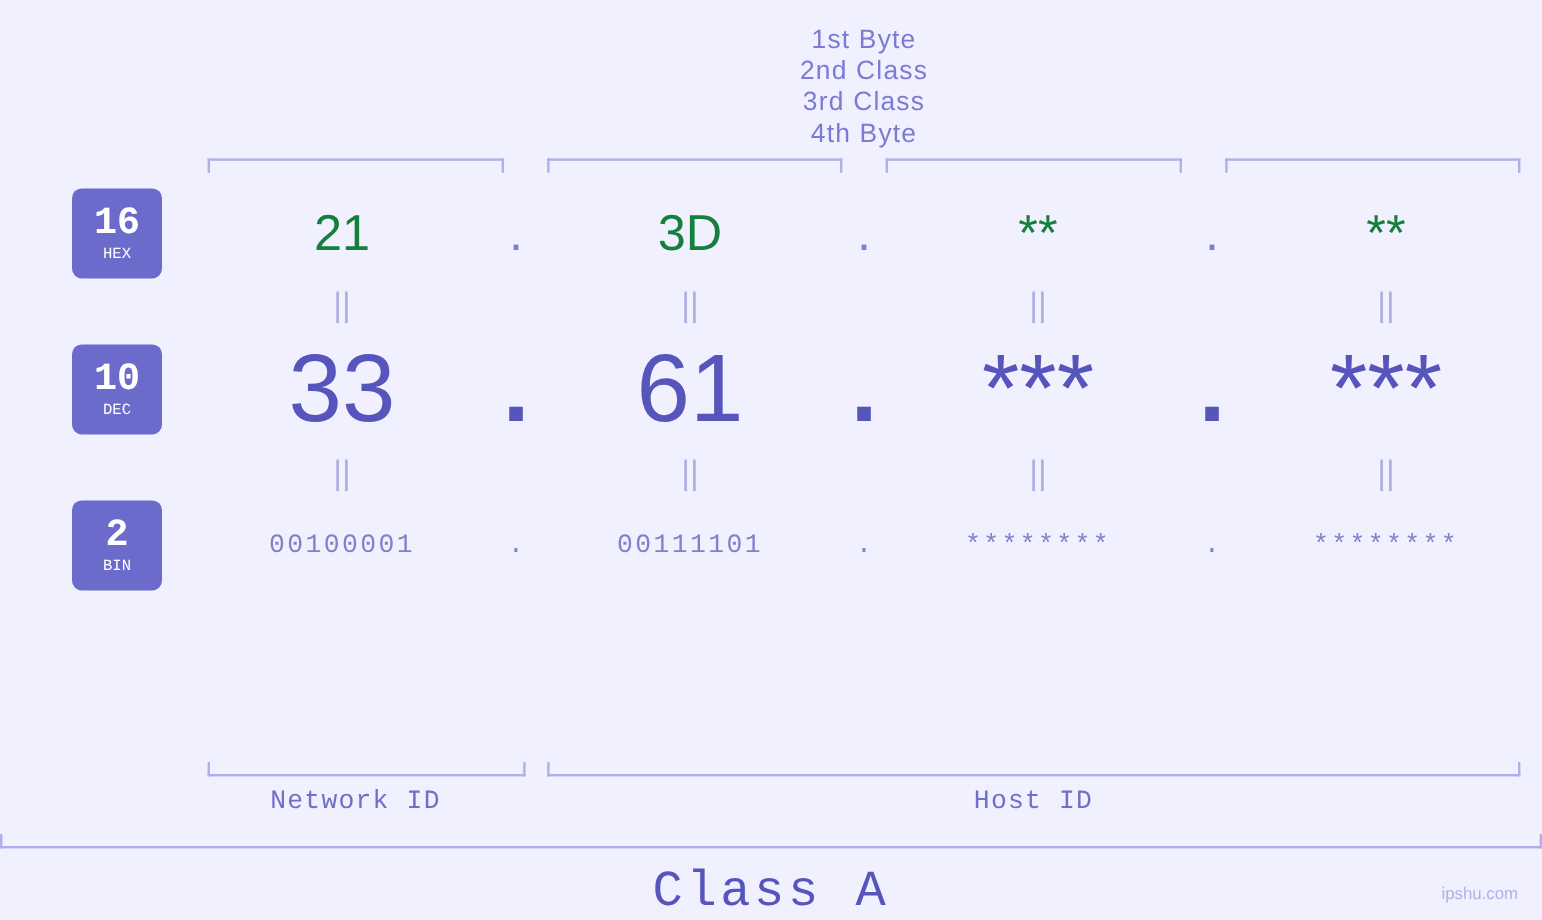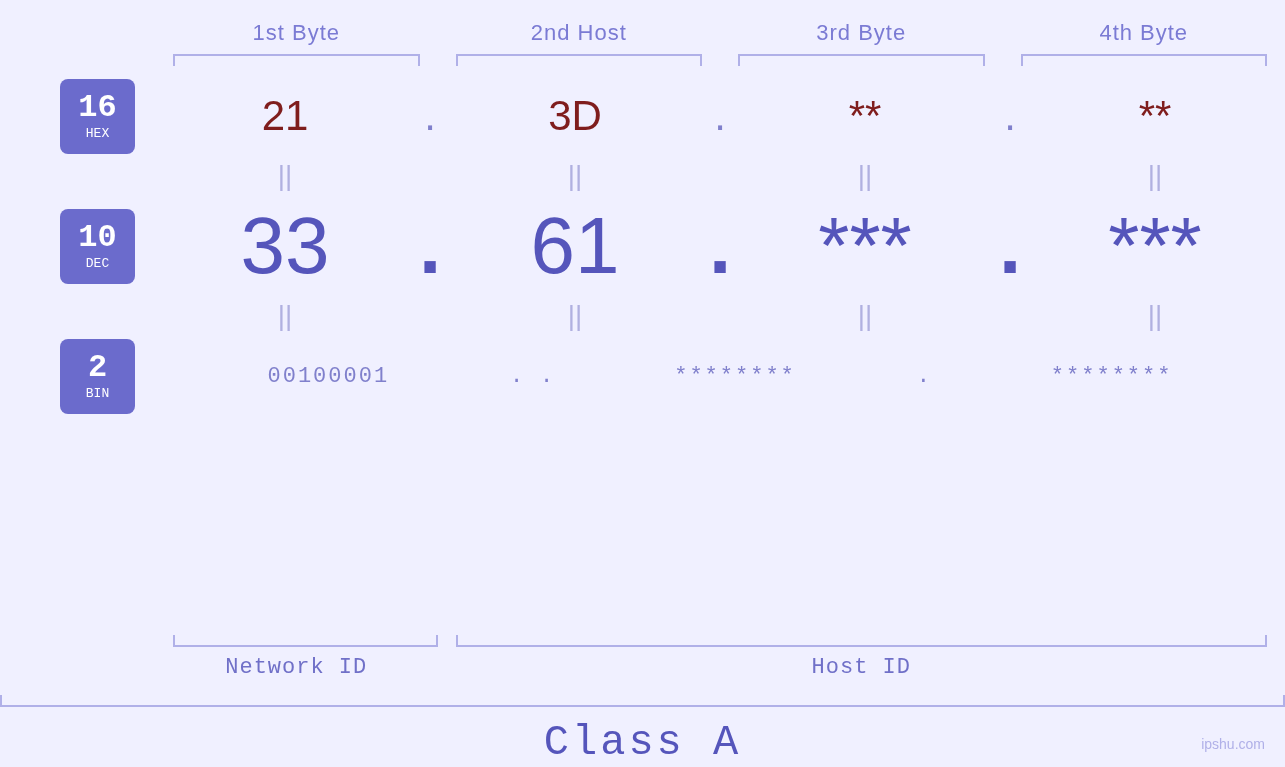--- a/index.html
+++ b/index.html
@@ -20,20 +20,21 @@
       flex-direction: column;
       align-items: center;
     }
 
     
     .byte-labels {
       display: flex;
       width: 100%;
       padding-left: 155px;
       margin-top: 20px;
+      flex-direction: column;
     }
 
     .byte-label {
       flex: 1;
       text-align: center;
       color: #7b7bd4;
       font-size: 22px;
       font-family: Arial, sans-serif;
       font-weight: normal;
       letter-spacing: 1px;
@@ -102,21 +103,21 @@
     .hex-row {
       display: flex;
       align-items: center;
       height: 80px;
     }
 
     .hex-val {
       flex: 1;
       text-align: center;
       font-size: 42px;
-      color: #7f1d1d;
+      color: #15803d;
       font-family: Arial, sans-serif;
     }
 
     .dot-hex {
       width: 30px;
       text-align: center;
       font-size: 42px;
       color: #8080cc;
       font-family: Arial, sans-serif;
     }
@@ -301,22 +302,22 @@
       justify-content: center;
     }
   </style>
 </head>
 <body>
 
 <div class="main-container">
 
   <div class="byte-labels">
     <div class="byte-label">1st Byte</div>
-    <div class="byte-label">2nd Host</div>
-    <div class="byte-label">3rd Byte</div>
+    <div class="byte-label">2nd Class</div>
+    <div class="byte-label">3rd Class</div>
     <div class="byte-label">4th Byte</div>
   </div>
 
   <div class="bracket-row">
     <div class="bracket"></div>
     <div class="bracket"></div>
     <div class="bracket"></div>
     <div class="bracket"></div>
   </div>
 
@@ -383,20 +384,21 @@
         <div class="eq-item">||</div>
         <div class="eq-dot"></div>
         <div class="eq-item">||</div>
         <div class="eq-dot"></div>
         <div class="eq-item">||</div>
       </div>
 
       <div class="bin-row">
         <div class="bin-val">00100001</div>
         <div class="dot-bin">.</div>
+        <div class="bin-val">00111101</div>
         <div class="dot-bin">.</div>
         <div class="bin-val">********</div>
         <div class="dot-bin">.</div>
         <div class="bin-val">********</div>
       </div>
 
     </div>
   </div>
 
   <div class="bottom-section">

